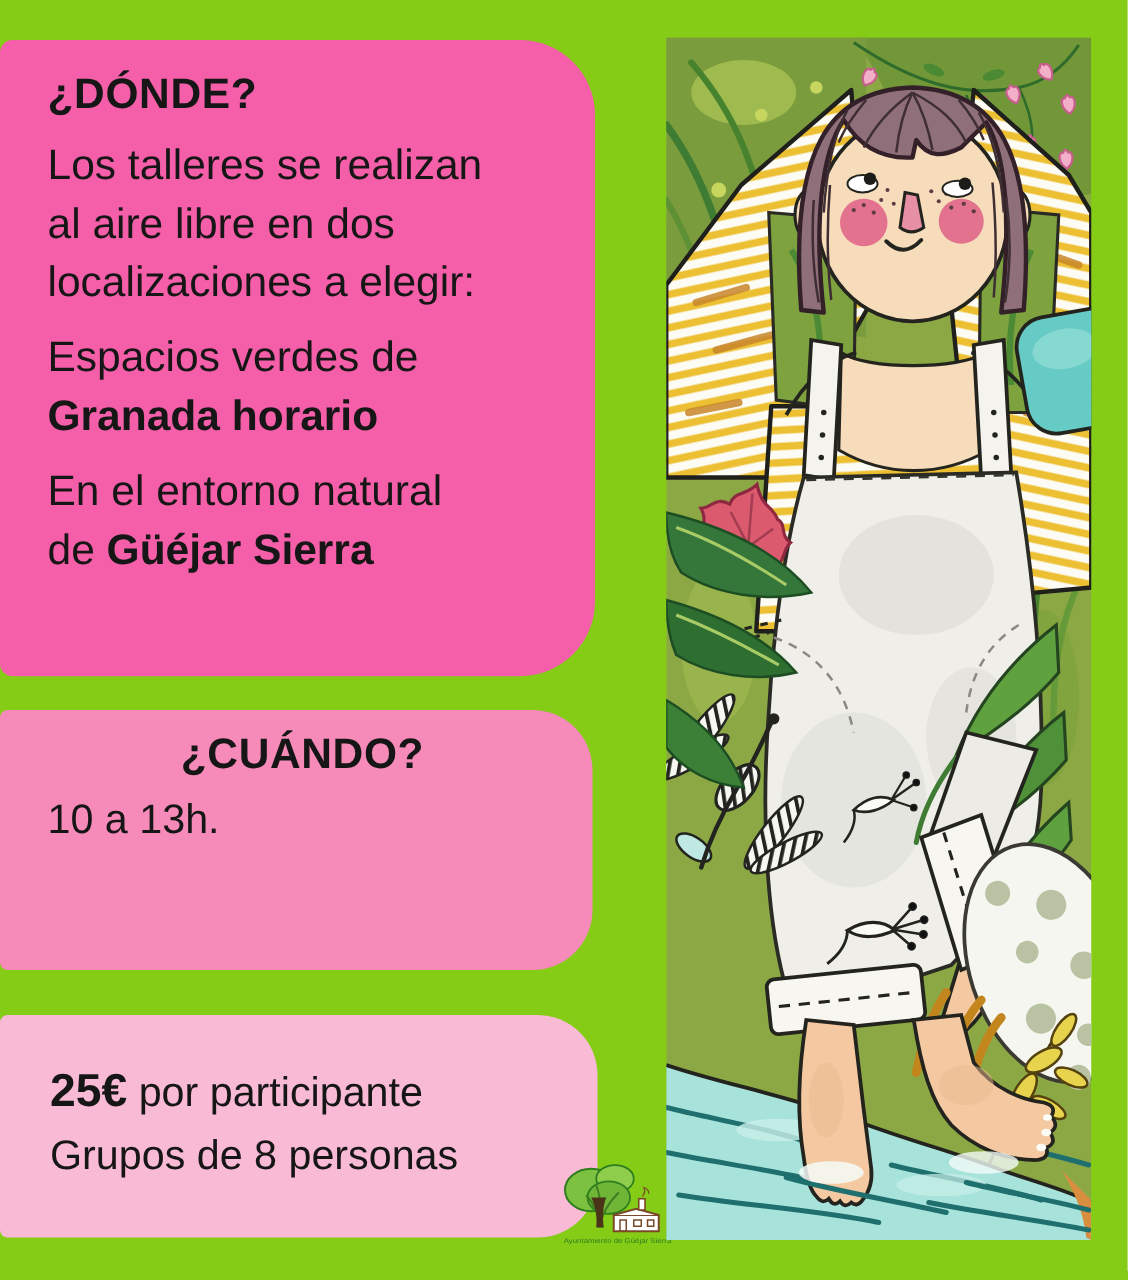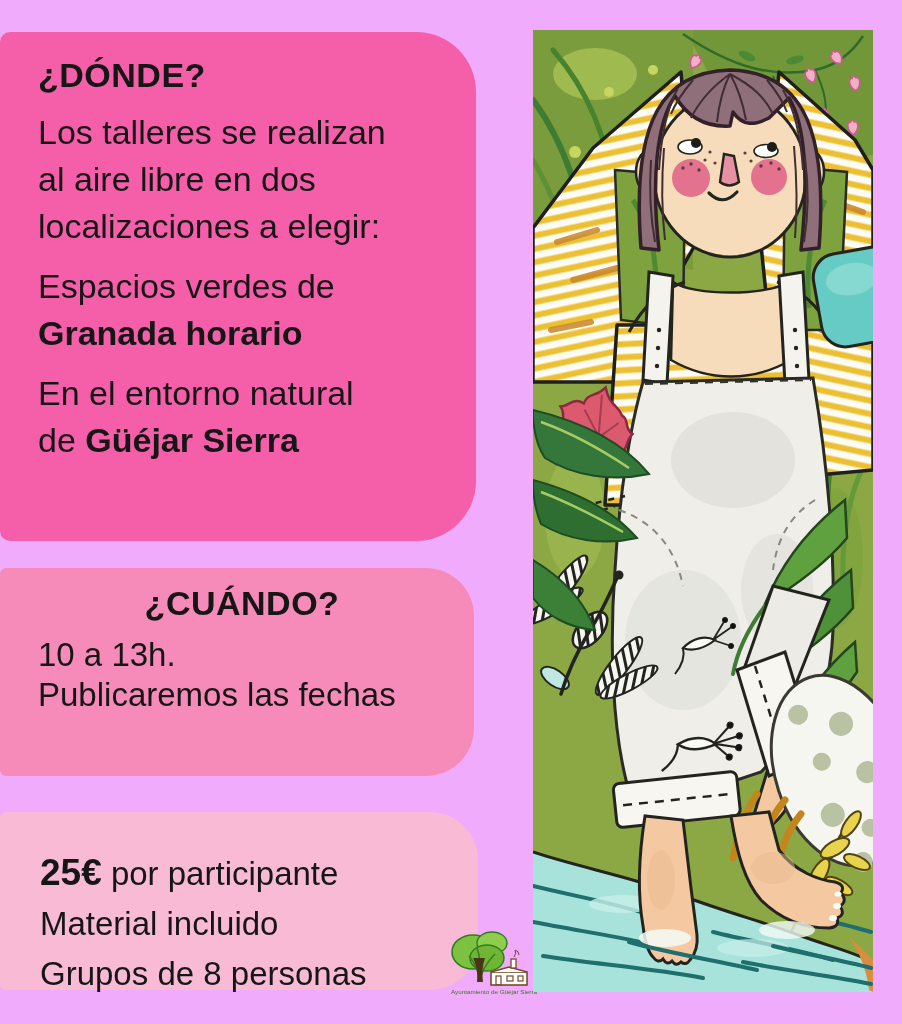--- a/index.html
+++ b/index.html
@@ -1,18 +1,18 @@
 <!DOCTYPE html>
 <html><head>
 <meta charset="utf-8">
 <style>
   html,body{margin:0;padding:0;background:#ffffff;}
   body{width:902px;height:1024px;position:relative;overflow:hidden;
        font-family:"Liberation Sans", sans-serif;color:#161616;}
-  .canvas{position:absolute;inset:0;background:#f0abfc;}
+  .canvas{position:absolute;inset:0;background:#84cc16;}
 
   .box{position:absolute;left:0;box-sizing:border-box;}
   .box-where{top:32px;width:476px;height:509px;background:#f55fa9;
              border-radius:10px 60px 60px 10px;padding:24px 28px 0 38px;}
   .box-when{top:568px;width:474px;height:208px;background:#f68ab8;
             border-radius:6px 48px 48px 6px;padding:16px 28px 0 38px;}
   .box-price{top:812px;width:478px;height:178px;background:#f8bad5;
              border-radius:6px 48px 48px 6px;padding:36px 28px 0 40px;}
 
   .box h2{margin:0 0 14px 0;font-size:34px;font-weight:bold;letter-spacing:.5px;}
@@ -46,28 +46,26 @@
     <p class="para">
       <span class="line">En el entorno natural</span>
       <span class="line"><span>de </span><strong>Güéjar Sierra</strong></span>
     </p>
   </section>
 
   <section class="box box-when">
     <h2>¿CUÁNDO?</h2>
     <p class="para">
       <span class="line">10 a 13h.</span>
-      <span class="line">Publicaremos las fechas</span>
     </p>
   </section>
 
   <section class="box box-price">
     <p class="para">
       <span class="line"><span class="price-amount">25€</span><span> por participante</span></span>
-      <span class="line">Material incluido</span>
       <span class="line">Grupos de 8 personas</span>
     </p>
   </section>
 
   <svg class="logo" viewBox="0 0 96 70" aria-hidden="true">
     <g>
       <ellipse cx="26" cy="22" rx="21" ry="17" fill="#7cc13f" stroke="#2f7d1e" stroke-width="1.6"></ellipse>
       <ellipse cx="45" cy="13" rx="15" ry="11" fill="#8fce4c" stroke="#2f7d1e" stroke-width="1.4"></ellipse>
       <ellipse cx="40" cy="28" rx="17" ry="13" fill="#6fb637" stroke="#2f7d1e" stroke-width="1.4"></ellipse>
       <path d="M33,52 C32,42 28,33 22,26 M33,52 C34,41 40,32 48,24 M33,52 C33,44 36,36 30,18" fill="none" stroke="#3f7d20" stroke-width="1.6"></path>

